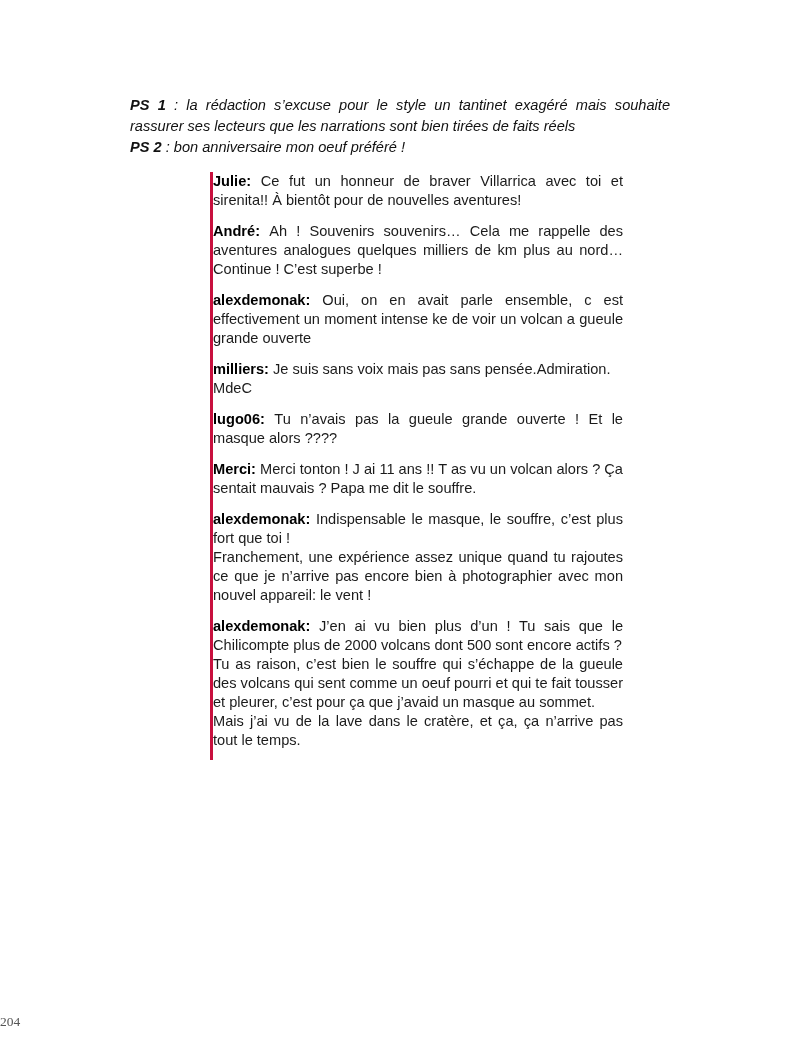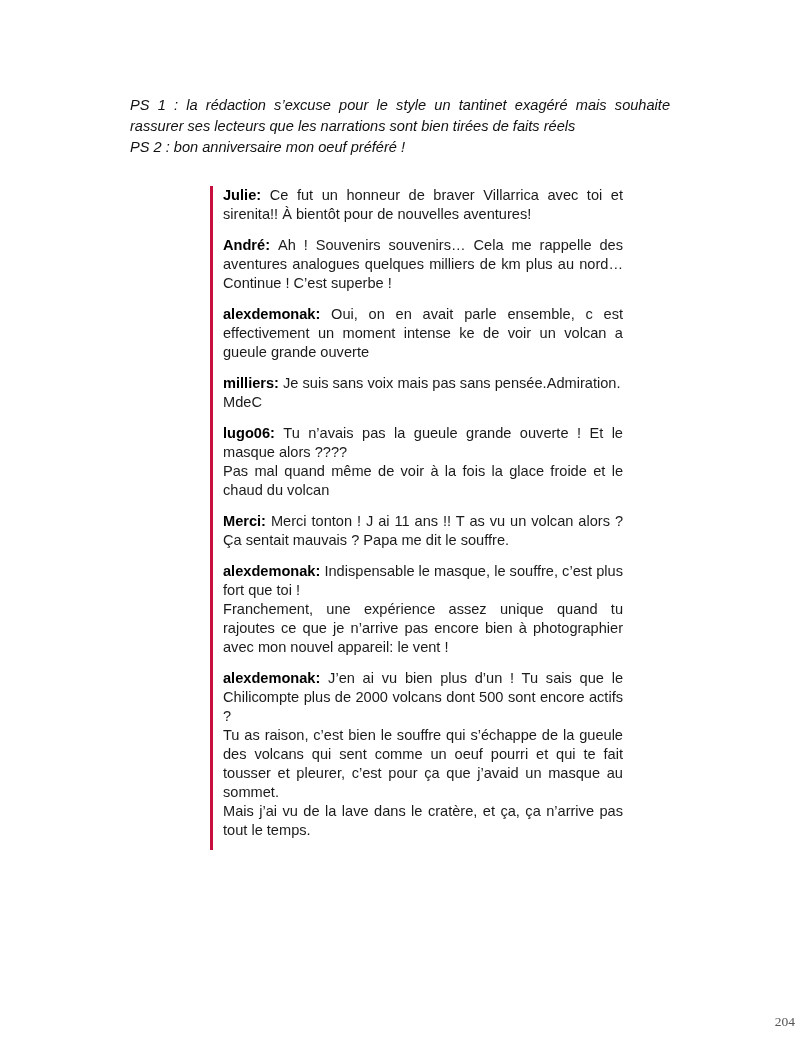--- a/index.html
+++ b/index.html
@@ -23,29 +23,28 @@
     font-style: italic;
     font-size: 14.6px;
     line-height: 21px;
     color: #111111;
     text-align: justify;
   }
   .ps-block p {
     margin: 0;
   }
   .ps-label {
-    font-weight: 400;
+    font-weight: 700;
   }
   .comments {
     position: absolute;
     left: 210px;
-    top: 186px;
+    top: 172px;
     width: 413px;
     border-left: 3px solid #c8103e;
-    padding-left: 10px;
     box-sizing: border-box;
   }
   .comment {
     margin: 0 0 12px 0;
   }
   .comment:last-child {
     margin-bottom: 10px;
   }
   .comment p {
     margin: 0;
@@ -56,21 +55,21 @@
   }
   .author {
     font-weight: 700;
     color: #000000;
   }
   .page-number {
     position: absolute;
     bottom: 33px;
     left: 0;
     width: 100%;
-    text-align: right;
+    text-align: left;
     font-family: "Liberation Serif", serif;
     font-size: 13.5px;
     color: #555555;
   }
 </style>
 </head>
 <body>
 
 <div class="ps-block">
   <p><span class="ps-label">PS 1</span><span> : la rédaction s’excuse pour le style un tantinet exagéré mais souhaite rassurer ses lecteurs que les narrations sont bien tirées de faits réels</span></p>
@@ -86,21 +85,20 @@
     </div>
     <div class="comment">
       <p><span class="author">alexdemonak: </span>Oui, on en avait parle ensemble, c est effectivement un moment intense ke de voir un volcan a gueule grande ouverte</p>
     </div>
     <div class="comment">
       <p><span class="author">milliers: </span>Je suis sans voix mais pas sans pensée.Admiration.</p>
       <p>MdeC</p>
     </div>
     <div class="comment">
       <p><span class="author">lugo06: </span>Tu n’avais pas la gueule grande ouverte ! Et le masque alors ????</p>
-      <p>Pas mal quand même de voir à la fois la glace froide et le chaud du volcan</p>
     </div>
     <div class="comment">
       <p><span class="author">Merci: </span>Merci tonton ! J ai 11 ans !! T as vu un volcan alors ? Ça sentait mauvais ? Papa me dit le souffre.</p>
     </div>
     <div class="comment">
       <p><span class="author">alexdemonak: </span>Indispensable le masque, le souffre, c’est plus fort que toi !</p>
       <p>Franchement, une expérience assez unique quand tu rajoutes ce que je n’arrive pas encore bien à photographier avec mon nouvel appareil: le vent !</p>
     </div>
     <div class="comment">
       <p><span class="author">alexdemonak: </span>J’en ai vu bien plus d’un ! Tu sais que le Chilicompte plus de 2000 volcans dont 500 sont encore actifs ?</p>

